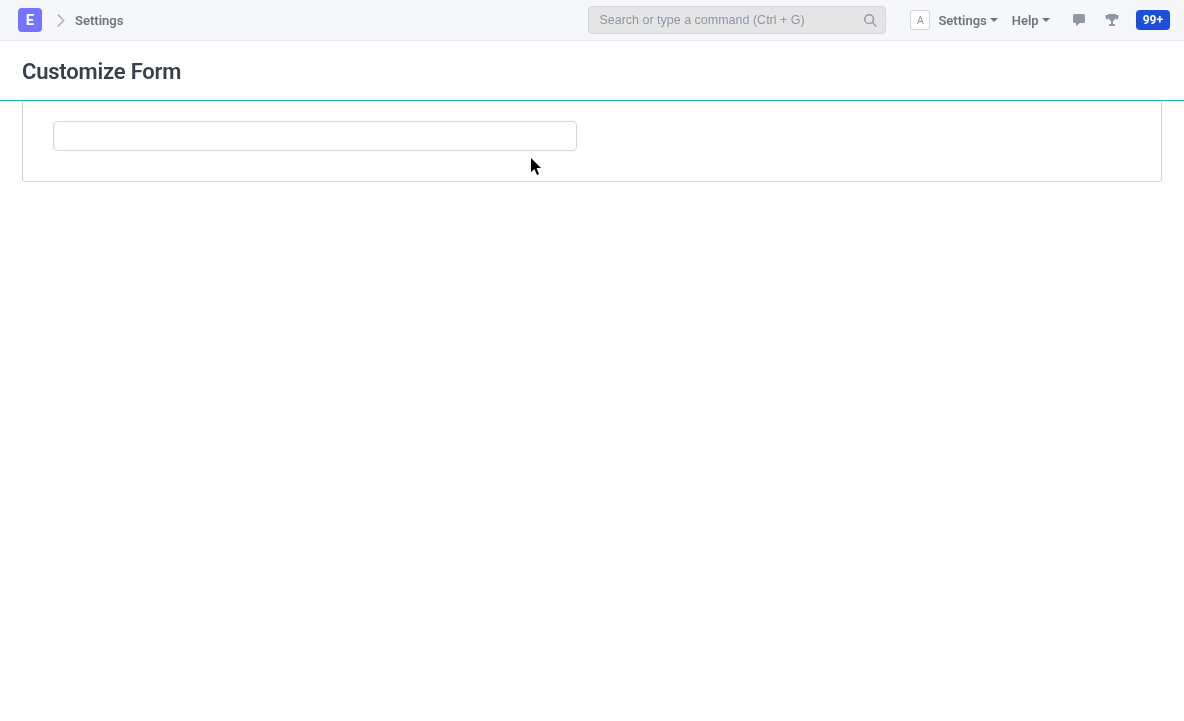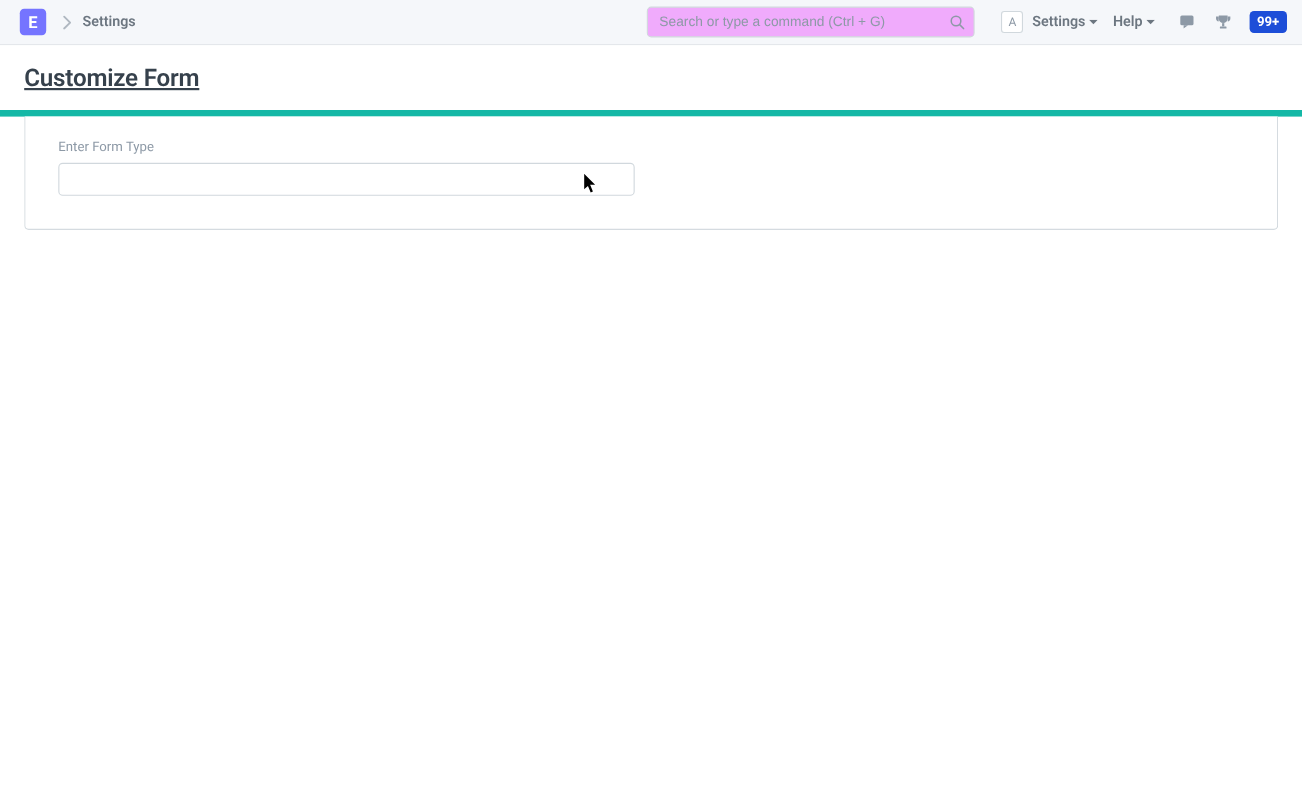--- a/index.html
+++ b/index.html
@@ -55,21 +55,21 @@
     .search-wrap {
       position: relative;
       width: 298px;
       margin-right: 24px;
     }
     .search-input {
       width: 100%;
       height: 28px;
       border: 1px solid #d1d8dd;
       border-radius: 4px;
-      background: #f0abfc;
+      background: #e5e5e5;
       padding: 0 34px 0 10px;
       font-size: 12.5px;
       color: #36414c;
       outline: none;
     }
     .search-input::placeholder {
       color: #8d99a6;
     }
     .search-icon {
       position: absolute;
@@ -121,22 +121,21 @@
       color: #ffffff;
       font-weight: 700;
       font-size: 12px;
       padding: 3px 7px;
       border-radius: 4px;
       margin-left: 8px;
       cursor: pointer;
     }
     .page-head {
       padding: 18px 22px 16px 22px;
-      border-bottom: 6px solid #14b8a6;
-      text-decoration: underline;
+      border-bottom: 1px solid #14b8a6;
     }
     .page-title {
       font-size: 22px;
       font-weight: 600;
       color: #36414c;
       letter-spacing: -0.2px;
     }
     .page-body {
       padding: 0 22px;
     }
@@ -242,21 +241,20 @@
     <span>99+</span>
   </div>
 </div>
 
 <div class="page-head">
   <h1 class="page-title">Customize Form</h1>
 </div>
 
 <div class="page-body">
   <div class="card">
-    <label class="field-label">Enter Form Type</label>
     <input class="field-input" type="text" value="" style="">
   </div>
 </div>
 
 <div class="cursor">
   <svg width="12" height="18" viewBox="0 0 12 18">
       <path d="M0 0 L0 14 L3.5 11 L6 17 L8 16 L5.5 10 L10 10 Z" fill="#000000"></path>
     </svg>
 </div>
 

